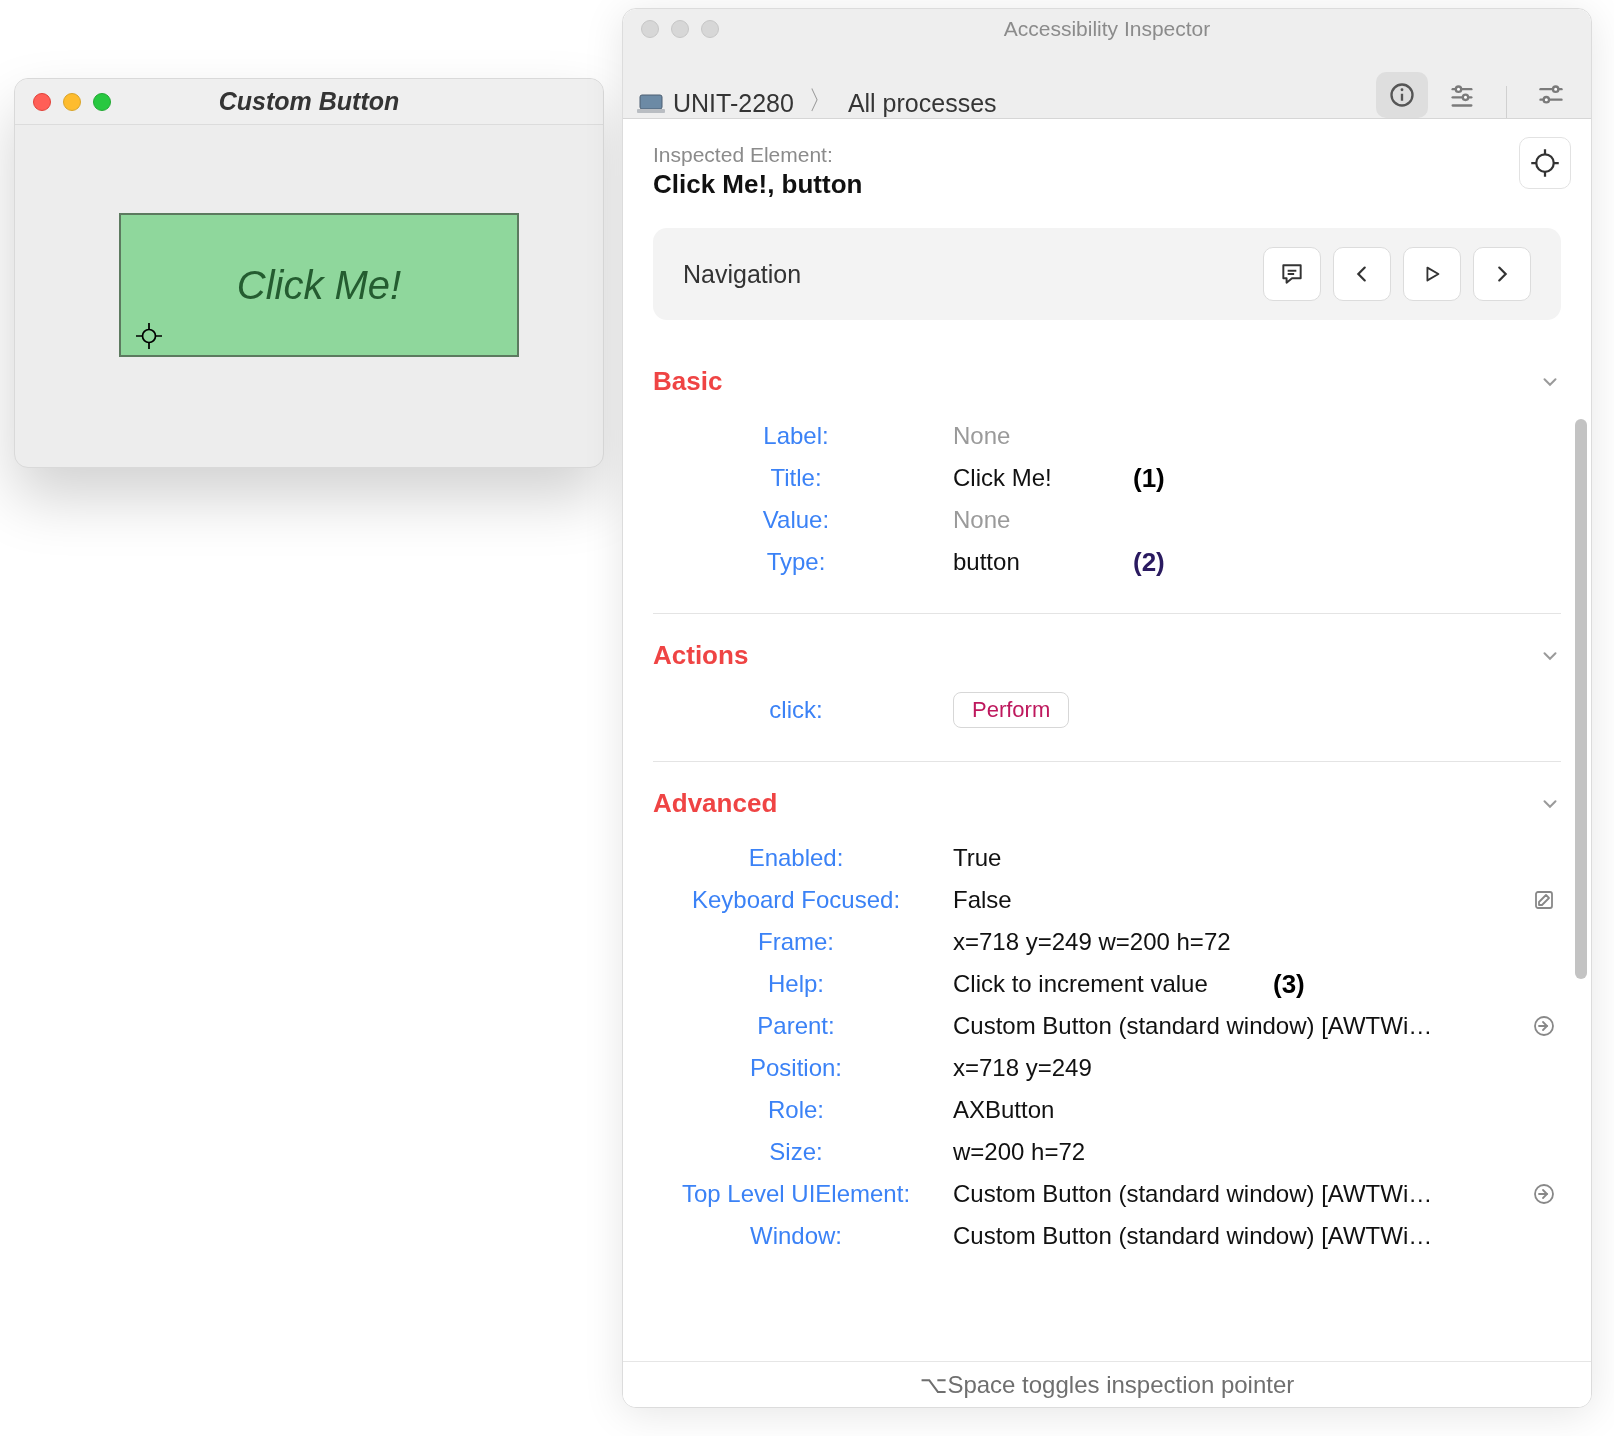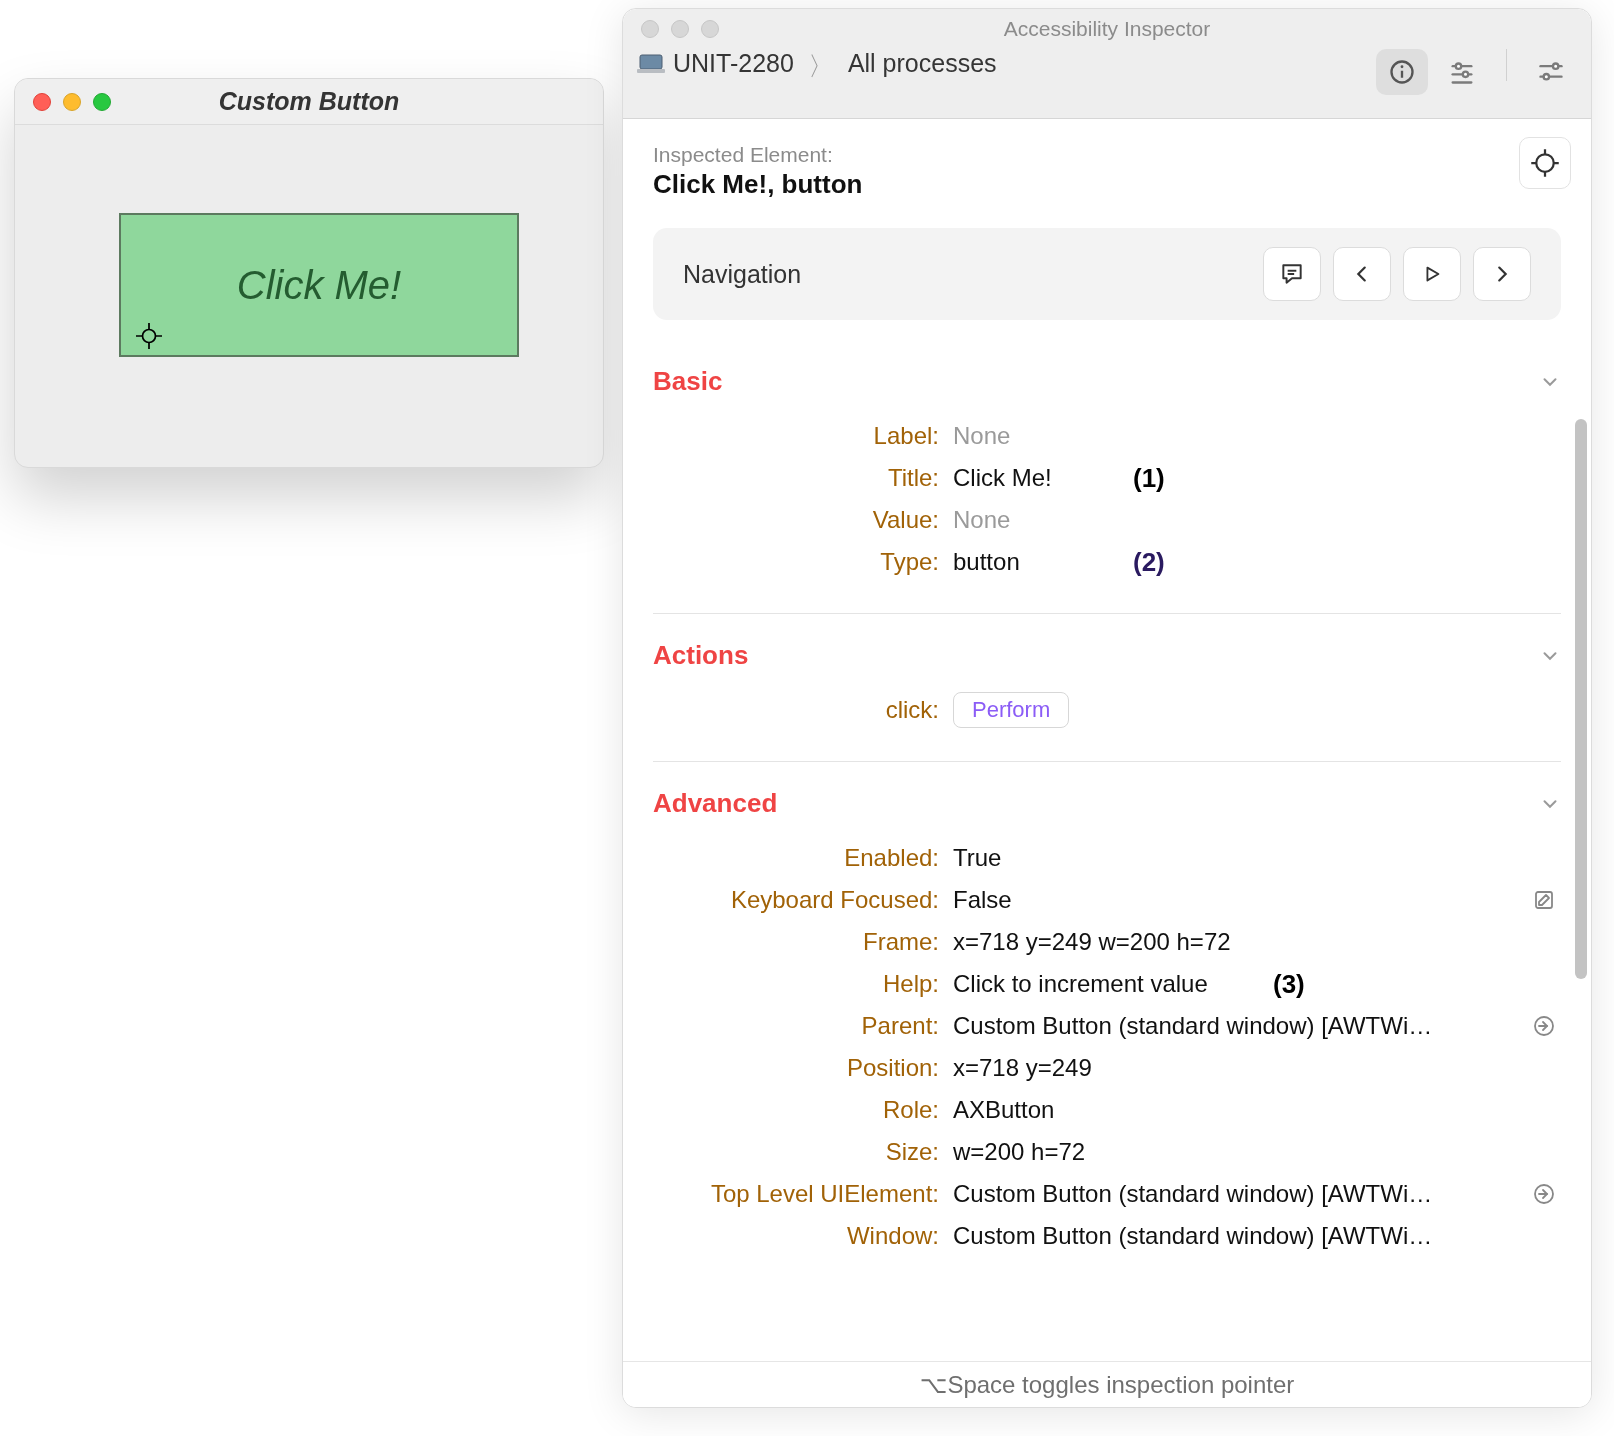--- a/index.html
+++ b/index.html
@@ -106,21 +106,21 @@
     left: 18px;
     display: flex; gap: 12px;
   }
   .dot.inactive { background: #d7d7d7; border:1px solid #c6c6c6; }
 
   .insp-toolbar {
     height: 70px;
     background: #eeeeee;
     border-bottom: 1px solid #d6d6d6;
     display: flex;
-    align-items: flex-start;
+    align-items: flex-end;
     padding: 0 14px;
     gap: 8px;
   }
   .laptop-icon { width:28px; height:20px; }
   .host-btn {
     display:flex; align-items:center; gap:8px;
     font-size: 25px; font-weight:500; color:#353535;
   }
   .breadcrumb-sep { font-size:26px; color:#9a9a9a; margin:0 6px; }
   .proc-btn { font-size:25px; color:#353535; }
@@ -171,29 +171,29 @@
   .section-header {
     display:flex; align-items:center;
     font-size:26px; font-weight:700; color:#ef4444;
     padding-bottom:4px;
   }
   .section-header .chev { margin-left:auto; color:#9a9a9a; }
   .rule { border:none; border-top:1px solid #e4e4e4; margin:30px 0 0 0; }
 
   .kv-table { width:100%; margin-top:14px; font-size:24px; }
   .kv-row { display:flex; align-items:center; min-height:42px; position:relative; }
-  .kv-key { width:300px; text-align:right; padding-right:14px; color:#a16207; }
+  .kv-key { width:300px; text-align:center; padding-right:14px; color:#3b82f6; }
   .kv-val { flex:1; color:#111; white-space:nowrap; overflow:hidden; text-overflow:ellipsis; }
   .kv-val.dim { color:#9a9a9a; }
   .annot { position:absolute; font-size:26px; font-weight:700; }
 
   .perform-btn {
     border:1px solid #d7d7d7; border-radius:8px;
     background:#fff; font-size:22px; padding:4px 18px;
-    color:#8b5cf6;
+    color:#be185d;
   }
   .row-action-btn {
     width:34px; height:34px;
     display:flex; align-items:center; justify-content:center;
     color:#777;
     margin-left:10px;
   }
 
   .scrollbar {
     position:absolute; right:4px; top:300px;

